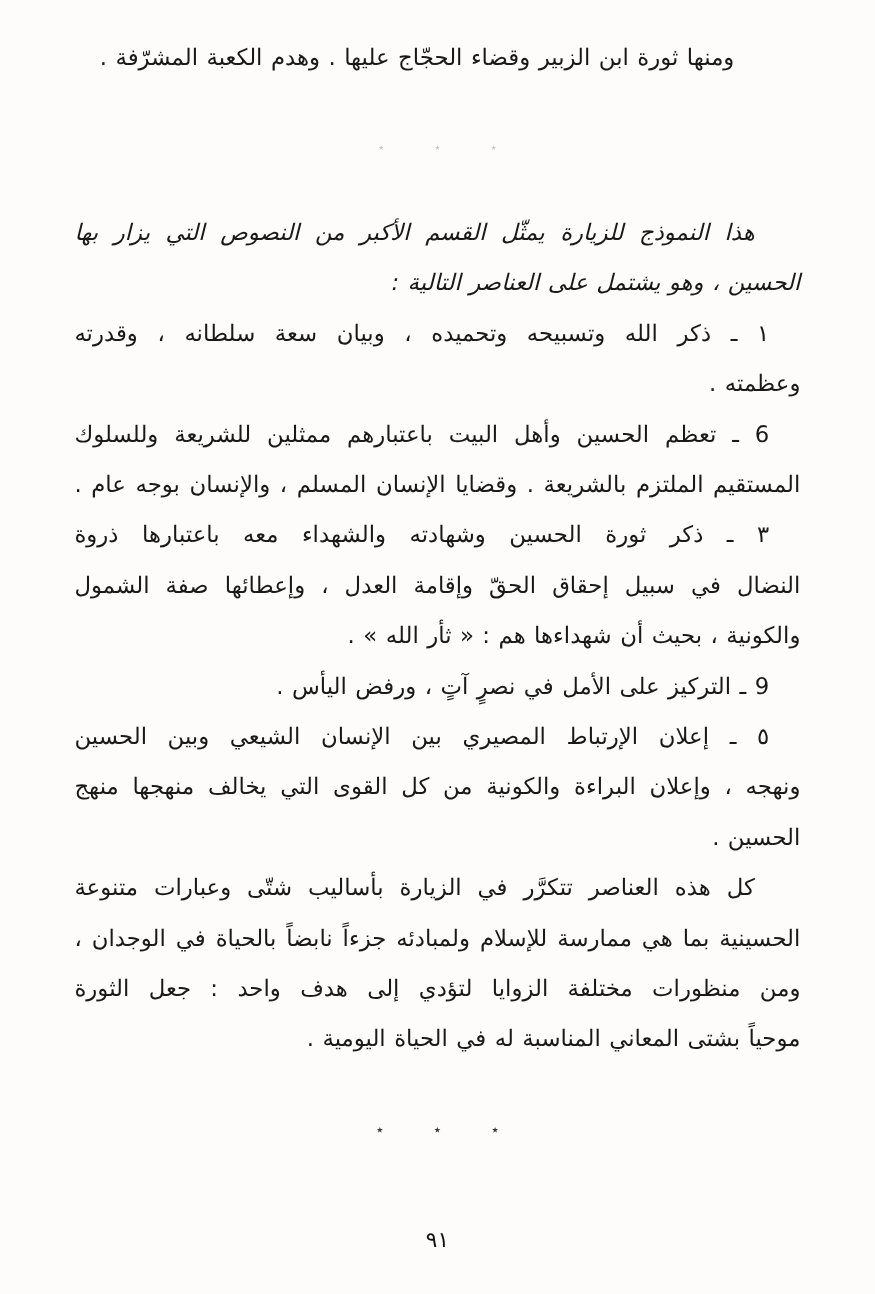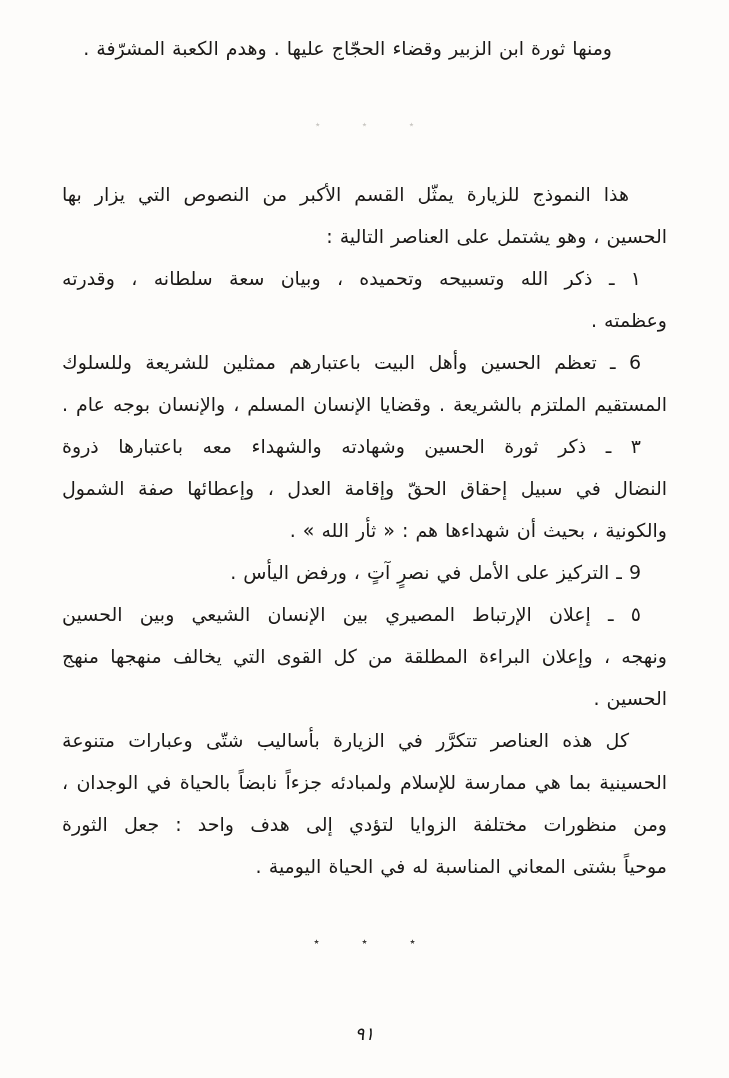--- a/index.html
+++ b/index.html
@@ -33,29 +33,28 @@
     display: flex;
     justify-content: center;
     gap: 42px;
     height: 14px;
     line-height: 14px;
   }
   .orn span { font-size: 11px; color: #3c3a37; }
   .orn-top { margin-top: 48px; }
   .orn-top span { color: #c8c6c1; font-size: 9px; }
   .orn-bottom { margin-top: 48px; }
-  .intro { margin-top: 42px; }
+  .intro { margin-top: 42px; font-style: italic; }
   .page-number {
     margin-top: 70px;
     text-align: center;
     font-size: 18px;
     line-height: 30px;
     color: #151413;
     letter-spacing: 2px;
-    font-style: italic;
   }
 </style>
 </head>
 <body>
 
 <div class="page">
   <div class="content">
 
     <div class="para">
       <div class="line end carry">ومنها ثورة ابن الزبير وقضاء الحجّاج عليها . وهدم الكعبة المشرّفة .</div>
@@ -87,21 +86,21 @@
       <div class="line">النضال في سبيل إحقاق الحقّ وإقامة العدل ، وإعطائها صفة الشمول</div>
       <div class="line end">والكونية ، بحيث أن شهداءها هم : « ثأر الله » .</div>
     </div>
 
     <div class="para">
       <div class="line end indent-sm">9 ـ التركيز على الأمل في نصرٍ آتٍ ، ورفض اليأس .</div>
     </div>
 
     <div class="para">
       <div class="line indent-sm">٥ ـ إعلان الإرتباط المصيري بين الإنسان الشيعي وبين الحسين</div>
-      <div class="line">ونهجه ، وإعلان البراءة المطلقة من كل القوى التي يخالف منهجها منهج</div>
+      <div class="line">ونهجه ، وإعلان البراءة والكونية من كل القوى التي يخالف منهجها منهج</div>
       <div class="line end">الحسين .</div>
     </div>
 
     <div class="para">
       <div class="line indent">كل هذه العناصر تتكرَّر في الزيارة بأساليب شتّى وعبارات متنوعة</div>
       <div class="line">الحسينية بما هي ممارسة للإسلام ولمبادئه جزءاً نابضاً بالحياة في الوجدان ،</div>
       <div class="line">ومن منظورات مختلفة الزوايا لتؤدي إلى هدف واحد : جعل الثورة</div>
       <div class="line end">موحياً بشتى المعاني المناسبة له في الحياة اليومية .</div>
     </div>
 

